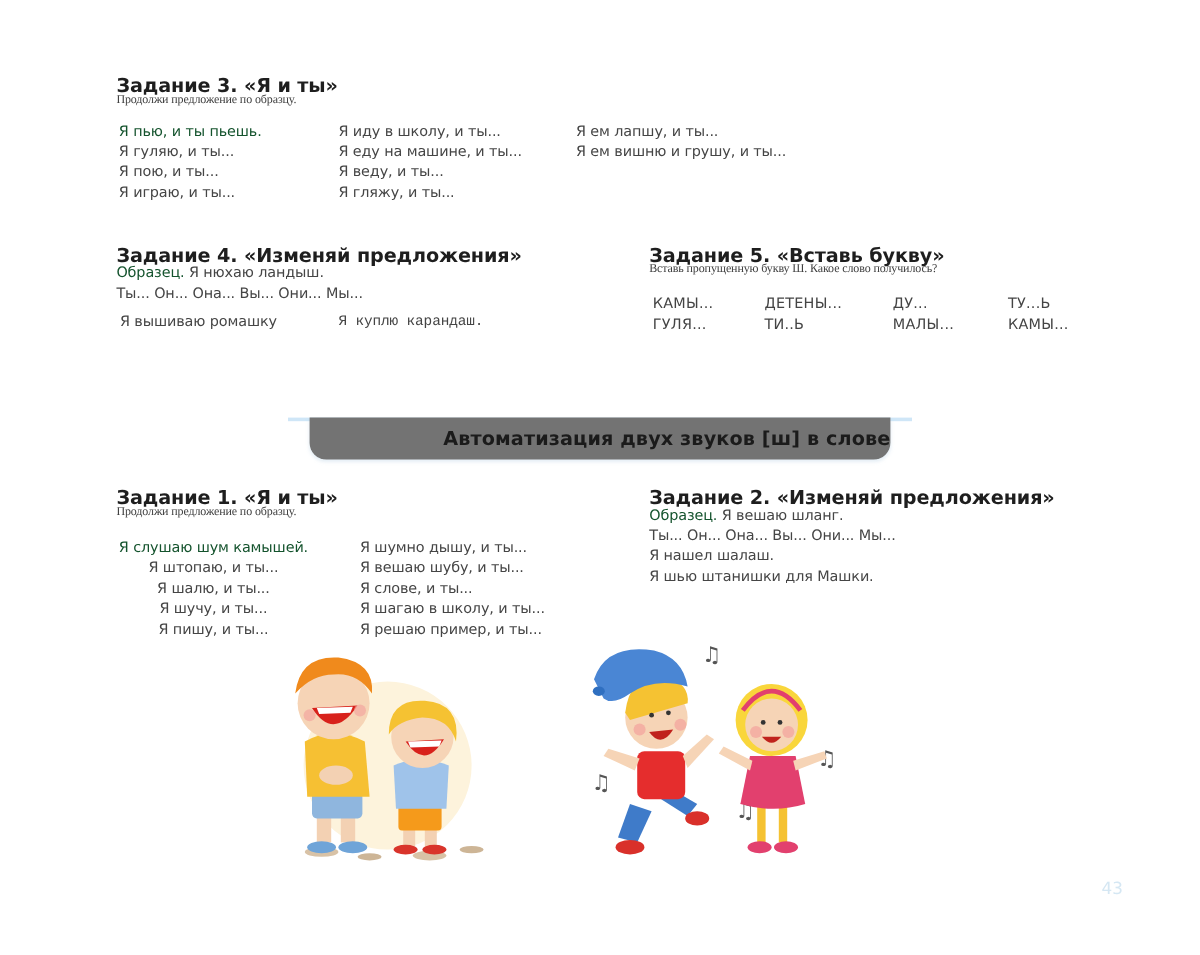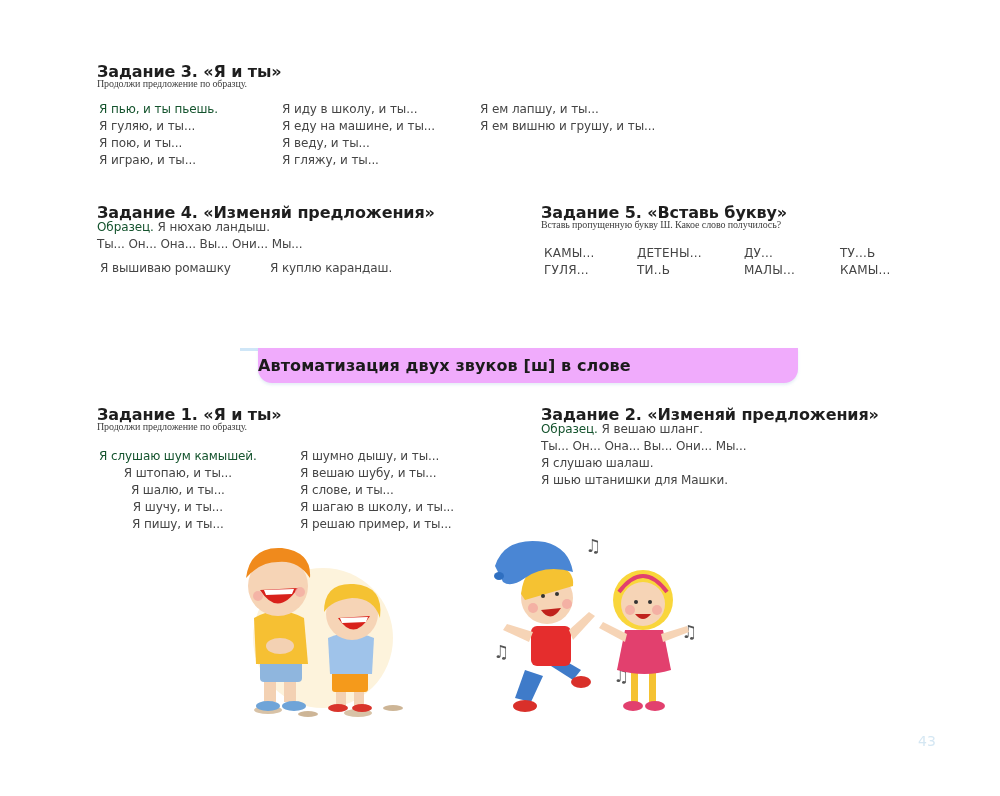--- a/index.html
+++ b/index.html
@@ -6,21 +6,21 @@
   html, body { width:1000px; height:796px; background:#ffffff; overflow:hidden; }
   body { position:relative; font-family:"DejaVu Sans", sans-serif; color:#3a3a3a; }
   .abs { position:absolute; }
   .task-title { font-size:16px; font-weight:bold; color:#1e1e1e; white-space:nowrap; letter-spacing:-0.1px; }
   .instr { font-size:10px; color:#404040; white-space:nowrap; letter-spacing:-0.1px;font-family:Liberation Serif, serif; }
   .line { font-size:12px; color:#454545; white-space:nowrap; line-height:17px; letter-spacing:-0.1px; }
   .sample { color:#14532d; }
   .col { position:absolute; }
   .word { position:absolute; font-size:12px; color:#444; white-space:nowrap; letter-spacing:0.2px; }
   .banner-line { position:absolute; left:240px; top:348px; width:520px; height:3px; background:#cfe6f7; }
-  .banner { position:absolute; left:258px; top:348px; width:540px; height:35px; background:#f0abfc; border-radius:0 0 14px 14px; box-shadow:0 2px 3px rgba(180,205,225,0.35); display:flex; align-items:center; justify-content:flex-start; }
+  .banner { position:absolute; left:258px; top:348px; width:484px; height:35px; background:#737373; border-radius:0 0 14px 14px; box-shadow:0 2px 3px rgba(180,205,225,0.35); display:flex; align-items:center; justify-content:flex-end; }
   .banner-text { font-size:16px; font-weight:bold; color:#1b1b1b; letter-spacing:0.1px; }
   .page-num { position:absolute; left:918px; top:733px; font-size:14px; color:#d5e7f3; }
   svg { display:block; }
 </style>
 </head>
 <body>
 
 <div class="abs task-title" style="left:97px;top:62px;">Задание 3. «Я и ты»</div>
 <div class="abs instr" style="left:97px;top:78px;">Продолжи предложение по образцу.</div>
 
@@ -40,21 +40,21 @@
   <div class="line">Я ем лапшу, и ты...</div>
   <div class="line">Я ем вишню и грушу, и ты...</div>
 </div>
 
 <div class="abs task-title" style="left:97px;top:203px;">Задание 4. «Изменяй предложения»</div>
 <div class="abs line" style="left:97px;top:219px;">
   <span class="sample">Образец.</span><span> Я нюхаю ландыш.</span>
 </div>
 <div class="abs line" style="left:97px;top:236px;">Ты... Он... Она... Вы... Они... Мы...</div>
 <div class="abs line" style="left:100px;top:260px;">Я вышиваю ромашку</div>
-<div class="abs line" style="left:270px;top:260px;">Я куплю карандаш.</div>
+<div class="abs line" style="left:282px;top:260px;font-family:Liberation Mono, monospace;">Я куплю карандаш.</div>
 
 <div class="abs task-title" style="left:541px;top:203px;">Задание 5. «Вставь букву»</div>
 <div class="abs instr" style="left:541px;top:219px;">Вставь пропущенную букву Ш. Какое слово получилось?</div>
 <div class="word" style="left:544px;top:246px;">КАМЫ...</div>
 <div class="word" style="left:637px;top:246px;">ДЕТЕНЫ...</div>
 <div class="word" style="left:744px;top:246px;">ДУ...</div>
 <div class="word" style="left:840px;top:246px;">ТУ...Ь</div>
 <div class="word" style="left:544px;top:263px;">ГУЛЯ...</div>
 <div class="word" style="left:637px;top:263px;">ТИ..Ь</div>
 <div class="word" style="left:744px;top:263px;">МАЛЫ...</div>
@@ -79,21 +79,21 @@
   <div class="line">Я вешаю шубу, и ты...</div>
   <div class="line">Я слове, и ты...</div>
   <div class="line">Я шагаю в школу, и ты...</div>
   <div class="line">Я решаю пример, и ты...</div>
 </div>
 
 <div class="abs task-title" style="left:541px;top:405px;">Задание 2. «Изменяй предложения»</div>
 <div class="col" style="left:541px;top:421px;">
   <div class="line"><span class="sample">Образец.</span><span> Я вешаю шланг.</span></div>
   <div class="line">Ты... Он... Она... Вы... Они... Мы...</div>
-  <div class="line">Я слушаю шалаш.</div>
+  <div class="line">Я нашел шалаш.</div>
   <div class="line">Я шью штанишки для Машки.</div>
 </div>
 
 <div class="abs" style="left:228px;top:538px;width:190px;height:185px;">
   <svg width="190" height="185" viewBox="0 0 190 185">
     <circle cx="95" cy="100" r="70" fill="#fdf3dc"></circle>
 
     <ellipse cx="40" cy="172" rx="14" ry="4" fill="#d8c2a6"></ellipse>
     <ellipse cx="80" cy="176" rx="10" ry="3" fill="#cdb596"></ellipse>
     <ellipse cx="130" cy="175" rx="14" ry="4" fill="#d8c2a6"></ellipse>

